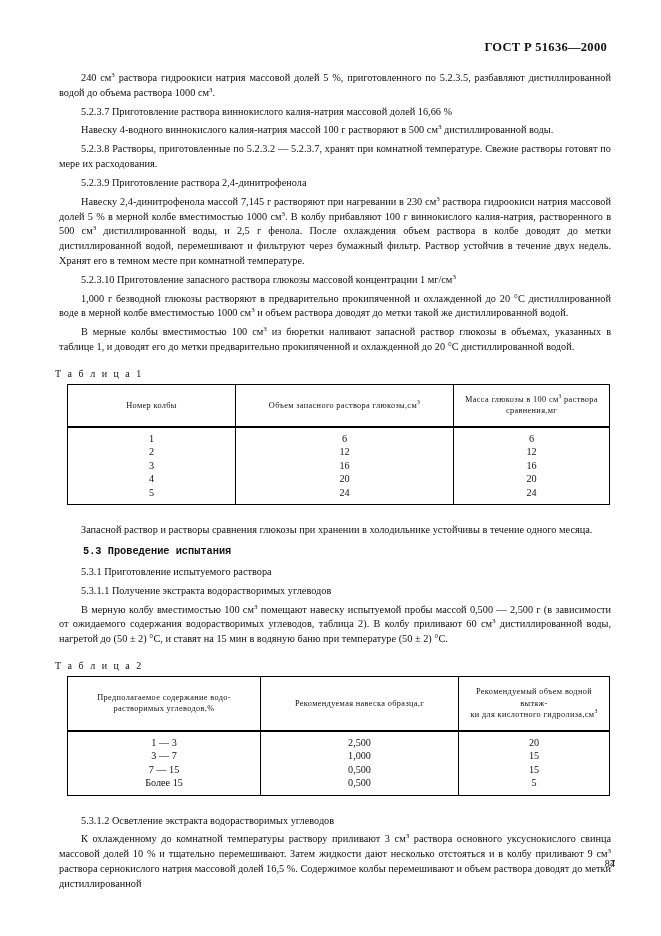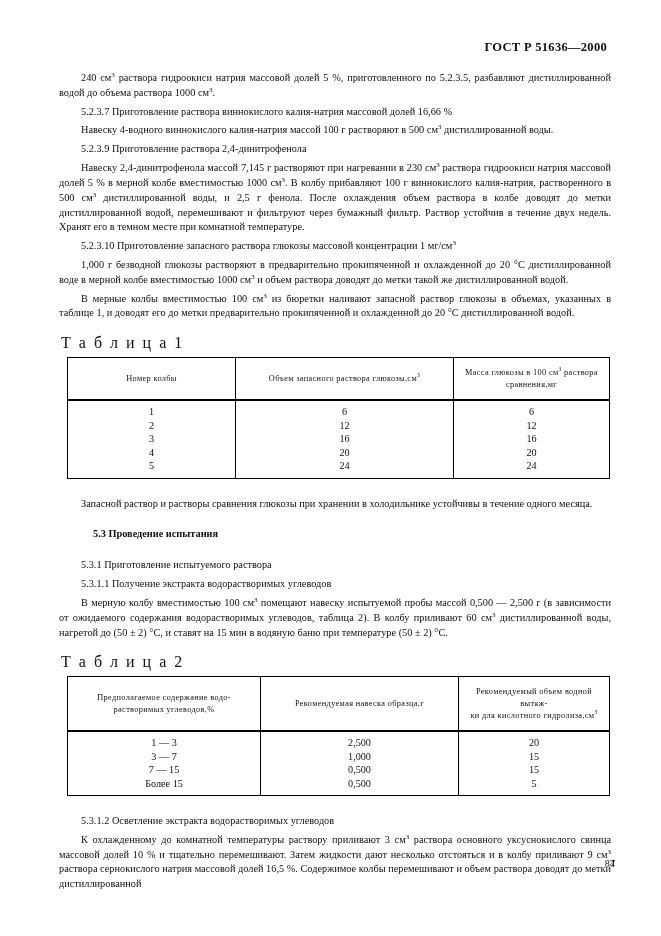--- a/index.html
+++ b/index.html
@@ -36,33 +36,34 @@
     line-height: 1.44;
     text-align: justify;
     margin: 0;
     hyphens: manual;
   }
   p.para {
     margin: 4px;
     text-indent: 22px;
   }
   p.bold-head {
-    margin: 16px;
+    margin: 6px;
     text-indent: 22px;
     font-weight: bold;
+    font-family: Liberation Mono, monospace;
   }
   sup {
     font-size: 0.68em;
     vertical-align: super;
     line-height: 0;
   }
   .tbl-caption {
-    font-size: 16px;
+    font-size: 10px;
     letter-spacing: 2.0px;
-    margin: 13px 0 5px 6px;
+    margin: 13px 0 5px 0;
   }
   table.gost {
     border-collapse: collapse;
     width: 543px;
     margin: 0 0 0 12px;
     table-layout: fixed;
   }
   table.gost td, table.gost th {
     border-left: 1px solid #000;
     border-right: 1px solid #000;
@@ -124,20 +125,21 @@
   <div class="doc-header">ГОСТ Р 51636—2000</div>
 
   <div class="body-text">
 
     <p class="para">240 см<sup>3</sup> раствора гидроокиси натрия массовой долей 5 %, приготовленного по 5.2.3.5, разбавляют дистиллированной водой до объема раствора 1000 см<sup>3</sup>.</p>
 
     <p class="para">5.2.3.7  Приготовление раствора виннокислого калия-натрия массовой долей 16,66 %</p>
 
     <p class="para">Навеску 4-водного виннокислого калия-натрия массой 100 г растворяют в 500 см<sup>3</sup> дистиллированной воды.</p>
 
+    <p class="para">5.2.3.8  Растворы, приготовленные по 5.2.3.2 — 5.2.3.7, хранят при комнатной температуре. Свежие растворы готовят по мере их расходования.</p>
 
     <p class="para">5.2.3.9  Приготовление раствора 2,4-динитрофенола</p>
 
     <p class="para">Навеску 2,4-динитрофенола массой 7,145 г растворяют при нагревании в 230 см<sup>3</sup> раствора гидроокиси натрия массовой долей 5 % в мерной колбе вместимостью 1000 см<sup>3</sup>. В колбу прибавляют 100 г виннокислого калия-натрия, растворенного в 500 см<sup>3</sup> дистиллированной воды, и 2,5 г фенола. После охлаждения объем раствора в колбе доводят до метки дистиллированной водой, перемешивают и фильтруют через бумажный фильтр. Раствор устойчив в течение двух недель. Хранят его в темном месте при комнатной температуре.</p>
 
     <p class="para">5.2.3.10  Приготовление запасного раствора глюкозы массовой концентрации 1 мг/см<sup>3</sup></p>
 
     <p class="para">1,000 г безводной глюкозы растворяют в предварительно прокипяченной и охлажденной до 20 °С дистиллированной воде в мерной колбе вместимостью 1000 см<sup>3</sup> и объем раствора доводят до метки такой же дистиллированной водой.</p>
 
 

